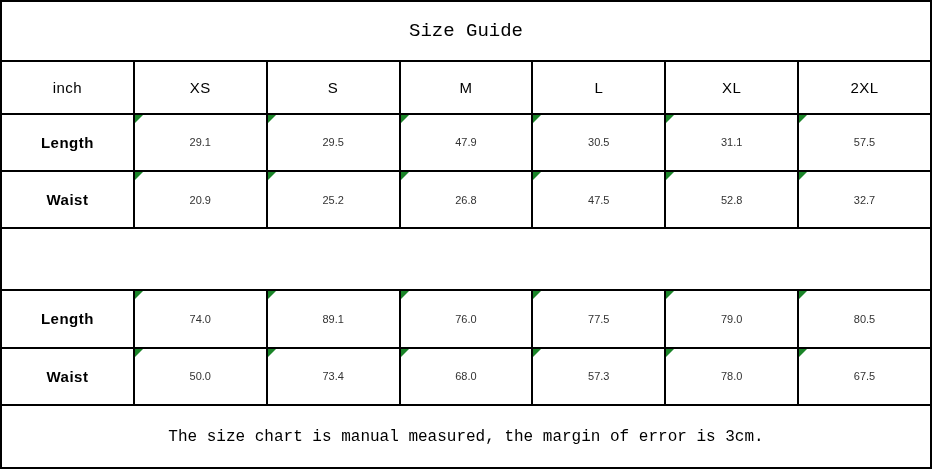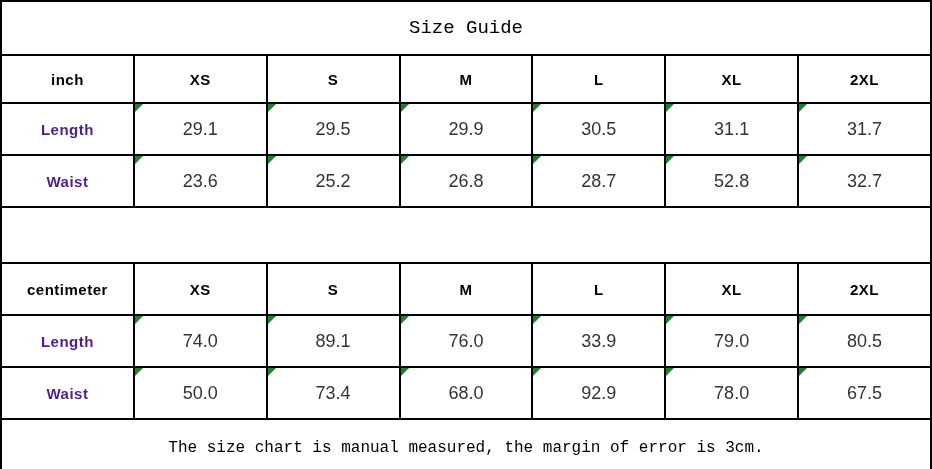--- a/index.html
+++ b/index.html
@@ -27,36 +27,36 @@
     position: relative;
     background: #ffffff;
   }
   td.title-cell {
     font-family: "Liberation Mono", monospace;
     font-size: 19px;
     color: #000000;
     height: 52px;
   }
   tr.header-row td {
-    font-weight: bold;
+    font-weight: normal;
     font-size: 15px;
     letter-spacing: 0.5px;
     color: #000000;
   }
   tr.inch-header { height: 48px; }
   tr.cm-header { height: 52px; }
   tr.data-row { height: 52px; }
   td.label-cell {
     font-weight: bold;
     font-size: 15px;
     letter-spacing: 0.5px;
-    color: #4c1d95;
+    color: #000000;
   }
   td.val-cell {
-    font-size: 18px;
+    font-size: 11px;
     color: #333333;
   }
   tr.spacer-row td { height: 54px; }
   td.footer-cell {
     font-family: "Liberation Mono", monospace;
     font-size: 16px;
     color: #000000;
     height: 55px;
   }
   .corner-marker {
@@ -87,66 +87,57 @@
       <td>M</td>
       <td>L</td>
       <td>XL</td>
       <td>2XL</td>
     </tr>
 
     <tr class="data-row">
       <td class="label-cell">Length</td>
       <td class="val-cell"><span class="corner-marker"></span><span>29.1</span></td>
       <td class="val-cell"><span class="corner-marker"></span><span>29.5</span></td>
-      <td class="val-cell"><span class="corner-marker"></span><span>29.9</span></td>
+      <td class="val-cell"><span class="corner-marker"></span><span>47.9</span></td>
       <td class="val-cell"><span class="corner-marker"></span><span>30.5</span></td>
       <td class="val-cell"><span class="corner-marker"></span><span>31.1</span></td>
-      <td class="val-cell"><span class="corner-marker"></span><span>31.7</span></td>
+      <td class="val-cell"><span class="corner-marker"></span><span>57.5</span></td>
     </tr>
 
     <tr class="data-row">
       <td class="label-cell">Waist</td>
-      <td class="val-cell"><span class="corner-marker"></span><span>23.6</span></td>
+      <td class="val-cell"><span class="corner-marker"></span><span>20.9</span></td>
       <td class="val-cell"><span class="corner-marker"></span><span>25.2</span></td>
       <td class="val-cell"><span class="corner-marker"></span><span>26.8</span></td>
-      <td class="val-cell"><span class="corner-marker"></span><span>28.7</span></td>
+      <td class="val-cell"><span class="corner-marker"></span><span>47.5</span></td>
       <td class="val-cell"><span class="corner-marker"></span><span>52.8</span></td>
       <td class="val-cell"><span class="corner-marker"></span><span>32.7</span></td>
     </tr>
 
     <tr class="spacer-row">
       <td colspan="7"></td>
     </tr>
 
-    <tr class="header-row cm-header">
-      <td>centimeter</td>
-      <td>XS</td>
-      <td>S</td>
-      <td>M</td>
-      <td>L</td>
-      <td>XL</td>
-      <td>2XL</td>
-    </tr>
 
     <tr class="data-row">
       <td class="label-cell">Length</td>
       <td class="val-cell"><span class="corner-marker"></span><span>74.0</span></td>
       <td class="val-cell"><span class="corner-marker"></span><span>89.1</span></td>
       <td class="val-cell"><span class="corner-marker"></span><span>76.0</span></td>
-      <td class="val-cell"><span class="corner-marker"></span><span>33.9</span></td>
+      <td class="val-cell"><span class="corner-marker"></span><span>77.5</span></td>
       <td class="val-cell"><span class="corner-marker"></span><span>79.0</span></td>
       <td class="val-cell"><span class="corner-marker"></span><span>80.5</span></td>
     </tr>
 
     <tr class="data-row">
       <td class="label-cell">Waist</td>
       <td class="val-cell"><span class="corner-marker"></span><span>50.0</span></td>
       <td class="val-cell"><span class="corner-marker"></span><span>73.4</span></td>
       <td class="val-cell"><span class="corner-marker"></span><span>68.0</span></td>
-      <td class="val-cell"><span class="corner-marker"></span><span>92.9</span></td>
+      <td class="val-cell"><span class="corner-marker"></span><span>57.3</span></td>
       <td class="val-cell"><span class="corner-marker"></span><span>78.0</span></td>
       <td class="val-cell"><span class="corner-marker"></span><span>67.5</span></td>
     </tr>
 
     <tr>
       <td class="footer-cell" colspan="7">The size chart is manual measured, the margin of error is 3cm.</td>
     </tr>
   </tbody>
     </table>
 </div>

